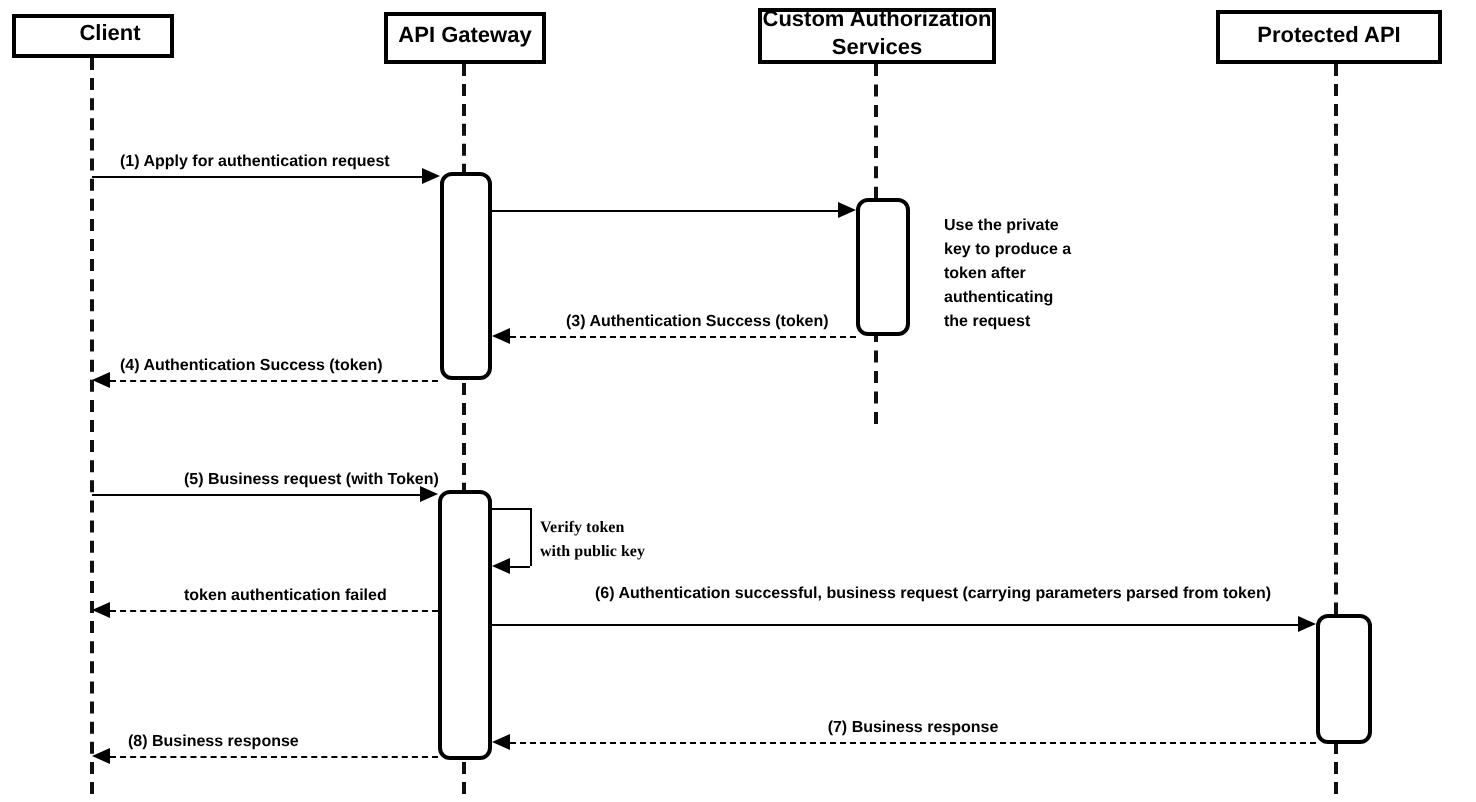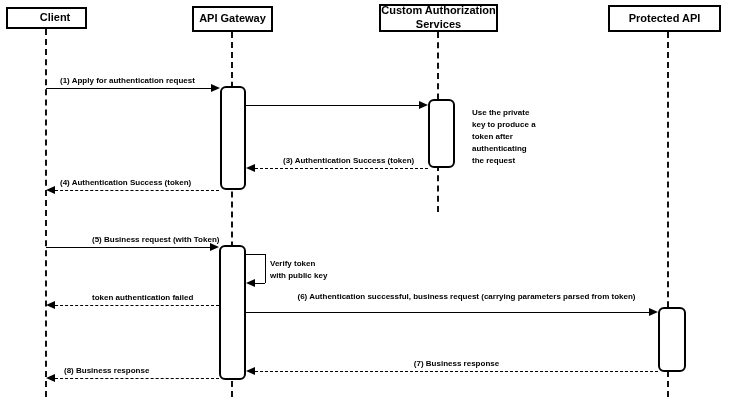--- a/index.html
+++ b/index.html
@@ -116,21 +116,21 @@
   <div class="head-l" style="left:46px;top:186px;"></div>
 
   <div class="mlabel" style="left:64px;top:235px;padding-left:28px;">(5) Business request (with Token)</div>
   <div class="line" style="left:46px;top:247px;width:165px;"></div>
   <div class="head-r" style="left:210px;top:243px;"></div>
 
   <div class="line" style="left:246px;top:254px;width:19px;"></div>
   <div class="vline" style="left:265px;top:254px;height:29px;"></div>
   <div class="line" style="left:255px;top:283px;width:10px;"></div>
   <div class="head-l" style="left:246px;top:279px;"></div>
-  <div class="note" style="left:270px;top:258px;width:80px;">Verify token
+  <div class="note" style="left:270px;top:258px;width:80px;font-family:Liberation Serif, serif;">Verify token
 with public key</div>
 
   <div class="mlabel" style="left:80px;top:293px;padding-left:12px;">token authentication failed</div>
   <div class="line dashed" style="left:55px;top:305px;width:164px;"></div>
   <div class="head-l" style="left:46px;top:301px;"></div>
 
   <div class="mlabel centered" style="left:247px;top:292px;width:411px;padding-left:14px;">(6) Authentication successful, business request (carrying parameters parsed from token)</div>
   <div class="line" style="left:246px;top:312px;width:404px;"></div>
   <div class="head-r" style="left:649px;top:308px;"></div>
 

